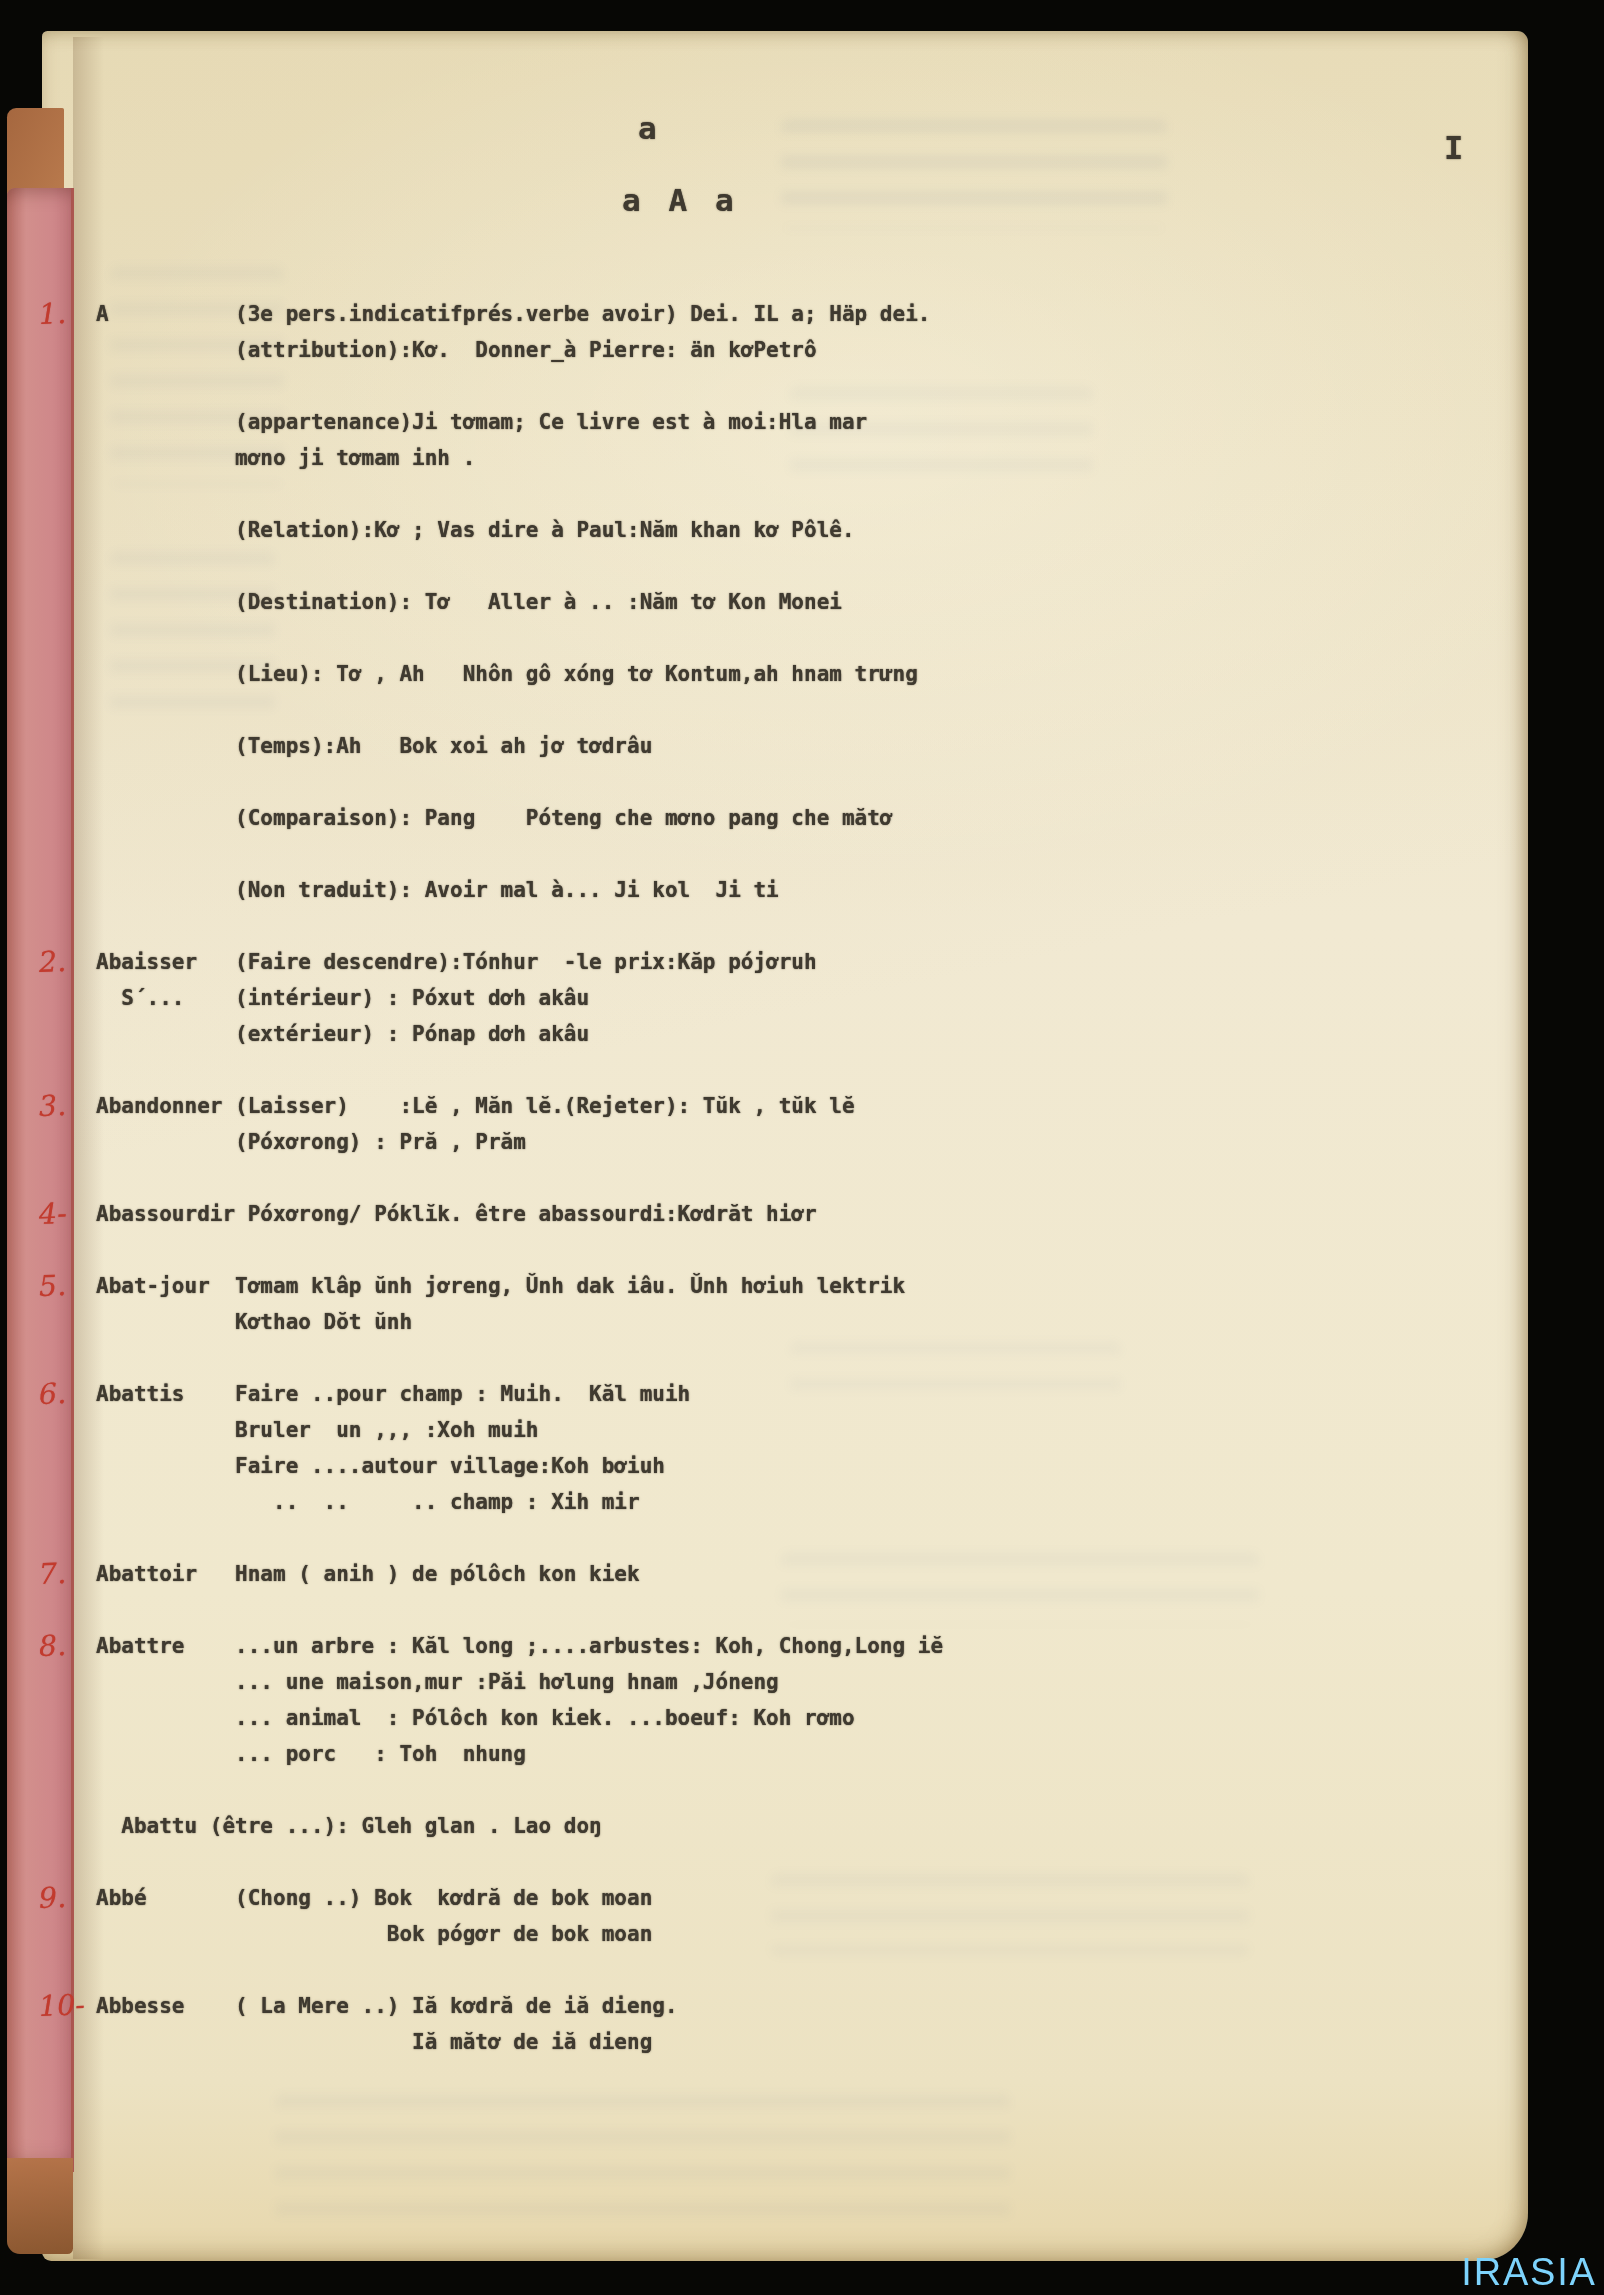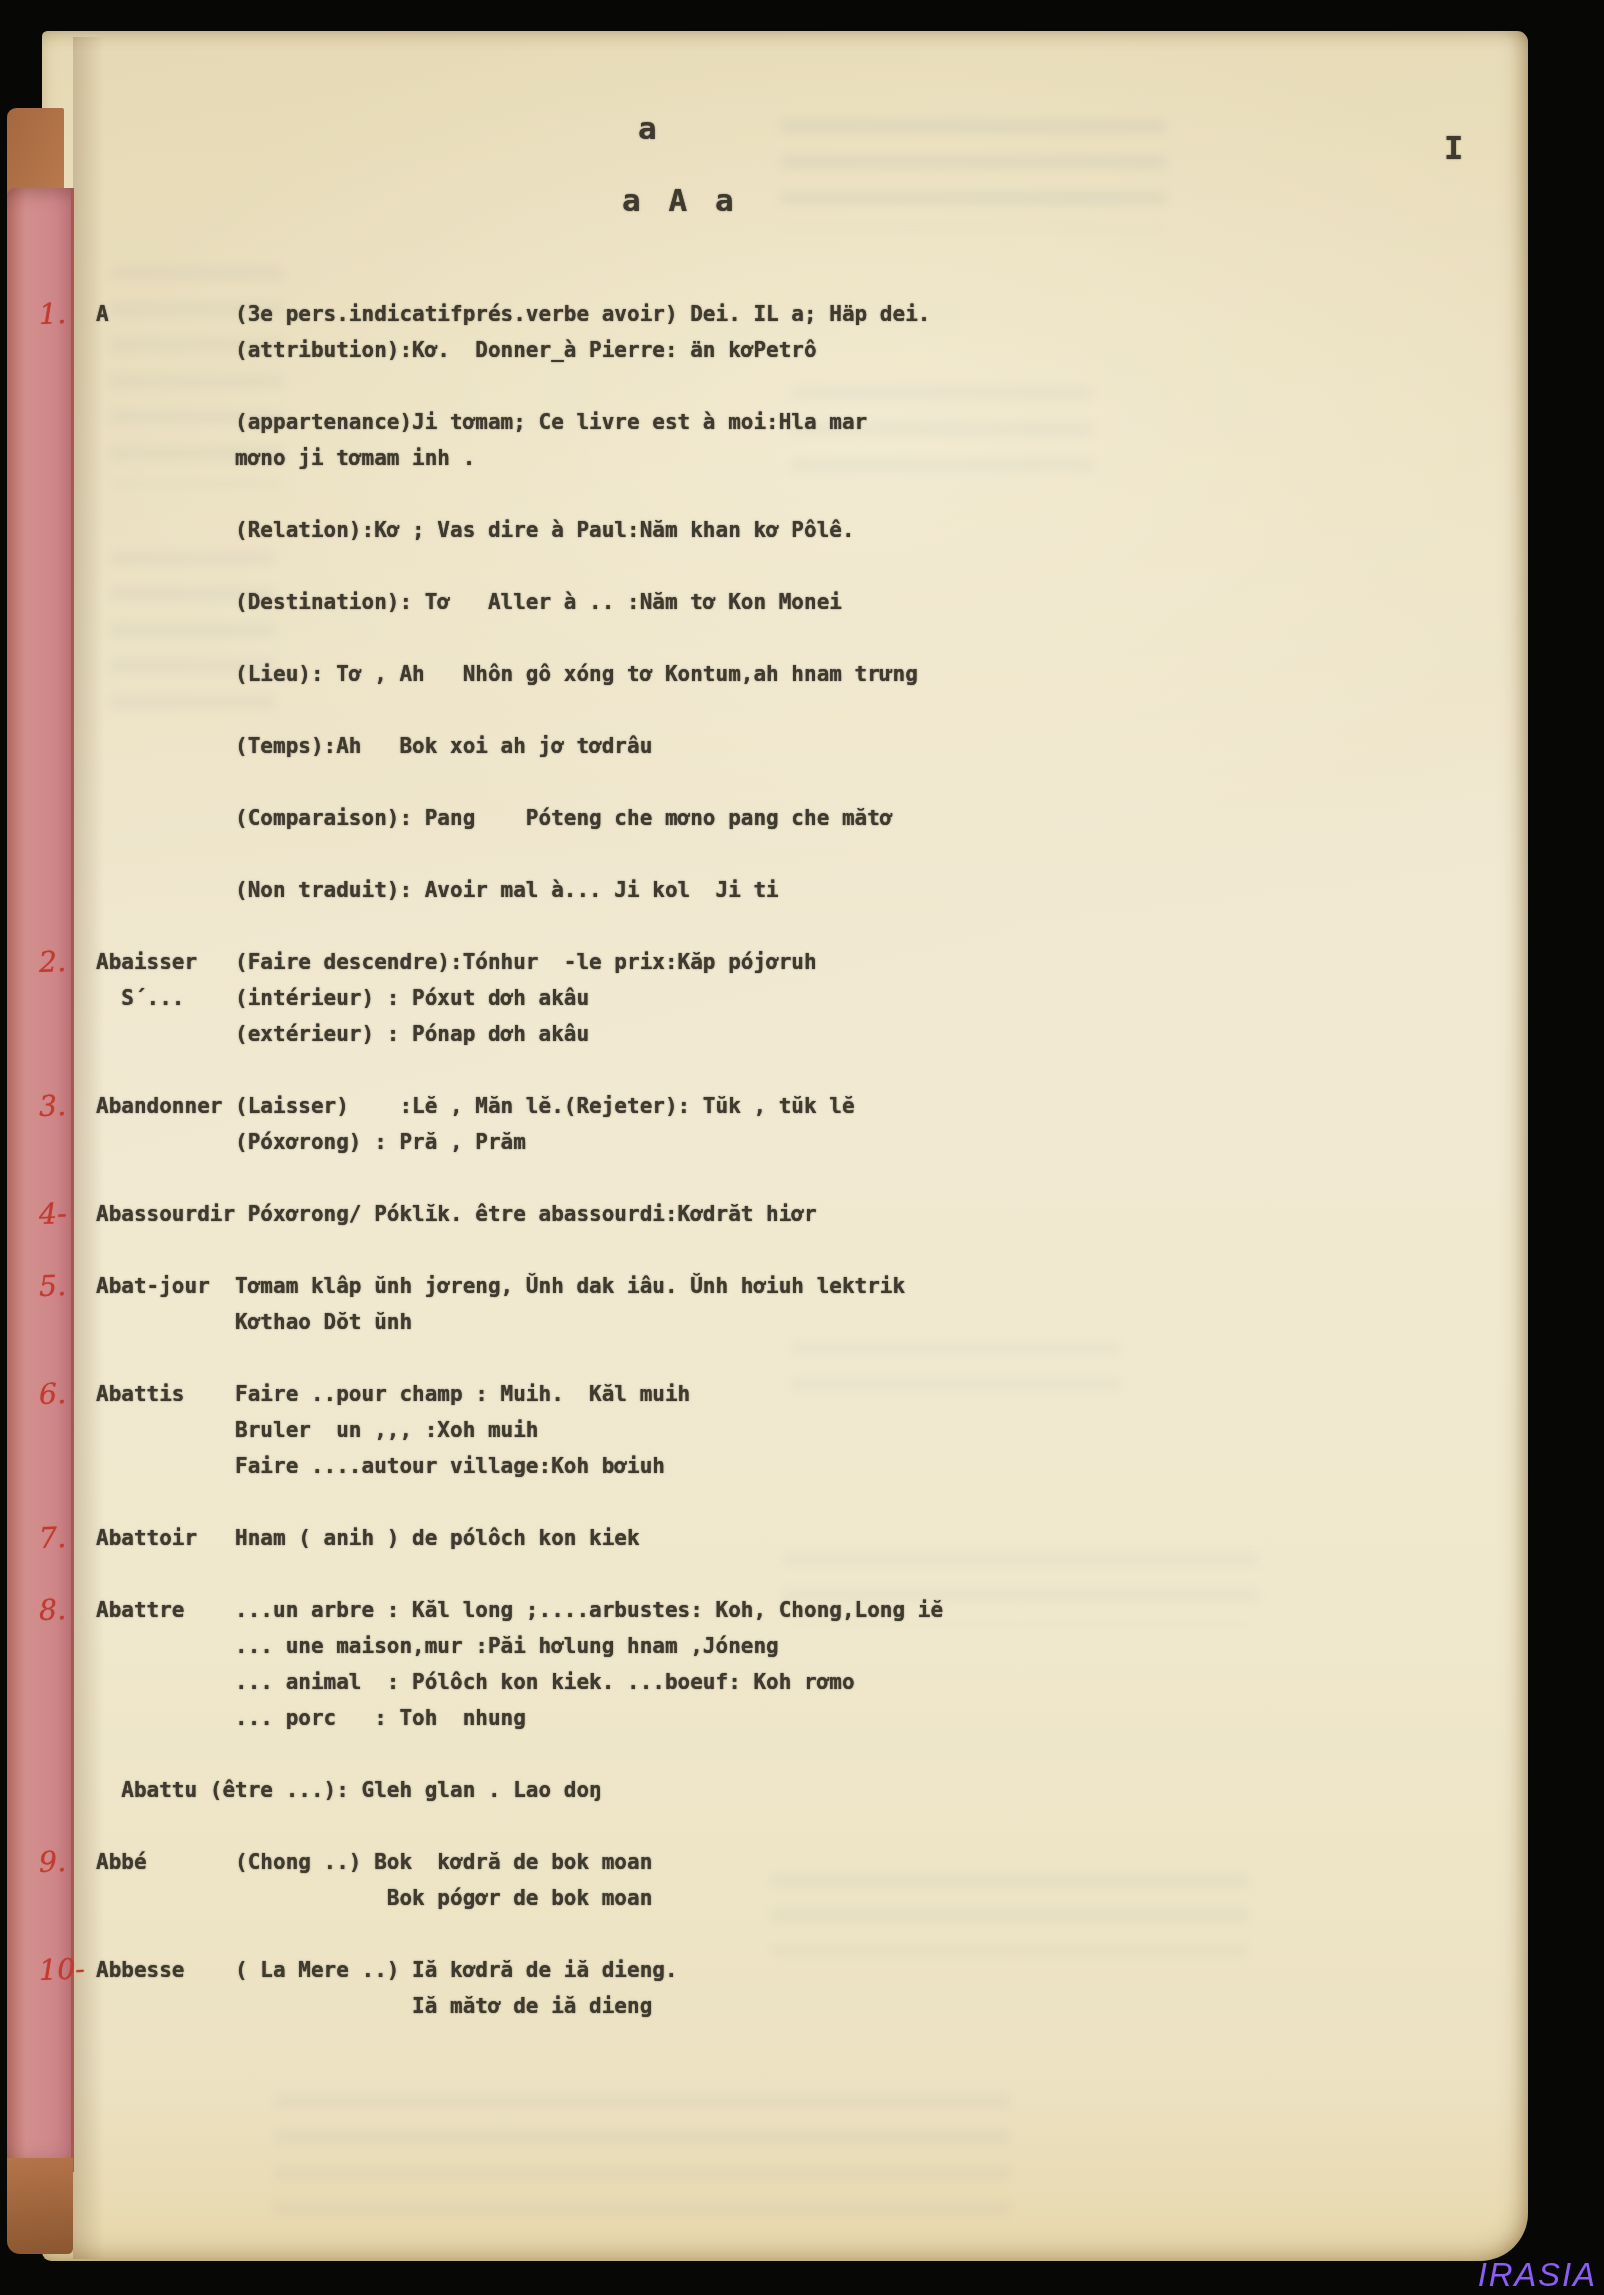--- a/index.html
+++ b/index.html
@@ -76,21 +76,21 @@
   .sm3{left:790px;top:386px;width:303px;height:101px;opacity:.35;}
   .sm4{left:110px;top:551px;width:165px;height:174px;opacity:.4;}
   .sm5{left:781px;top:1552px;width:478px;height:73px;opacity:.35;}
   .sm6{left:771px;top:1873px;width:478px;height:83px;opacity:.35;}
   .sm7{left:275px;top:2094px;width:735px;height:138px;opacity:.4;}
   .sm8{left:790px;top:1341px;width:331px;height:73px;opacity:.3;}
   
   .watermark{
     position:absolute;right:7.3px;bottom:1.8px;
     font-family:"Liberation Sans",sans-serif;
-    font-size:33px;letter-spacing:1.8px;color:#8b5cf6;font-style:italic;
+    font-size:38px;letter-spacing:1.8px;color:#7dd3fc;
   }
 </style>
 </head>
 <body>
 
 <div class="page"></div>
 <div class="gutter-shadow"></div>
 <div class="edge-brown-top"></div>
 <div class="edge-pink"></div>
 <div class="edge-brown-bottom"></div>
@@ -208,20 +208,23 @@
       <span class="tnum">6.</span>
       <span class="tline">Abattis    Faire ..pour champ : Muih.  Kăl muih</span>
     </div>
     <div class="trow">
       <span class="tline">           Bruler  un ,,, :Xoh muih</span>
     </div>
     <div class="trow">
       <span class="tline">           Faire ....autour village:Koh bơiuh</span>
     </div>
     <div class="trow">
+      <span class="tline">              ..  ..     .. champ : Xih mir</span>
+    </div>
+    <div class="trow">
       <span class="tline"></span>
     </div>
     <div class="trow">
       <span class="tnum">7.</span>
       <span class="tline">Abattoir   Hnam ( anih ) de pólôch kon kiek</span>
     </div>
     <div class="trow">
       <span class="tline"></span>
     </div>
     <div class="trow">

